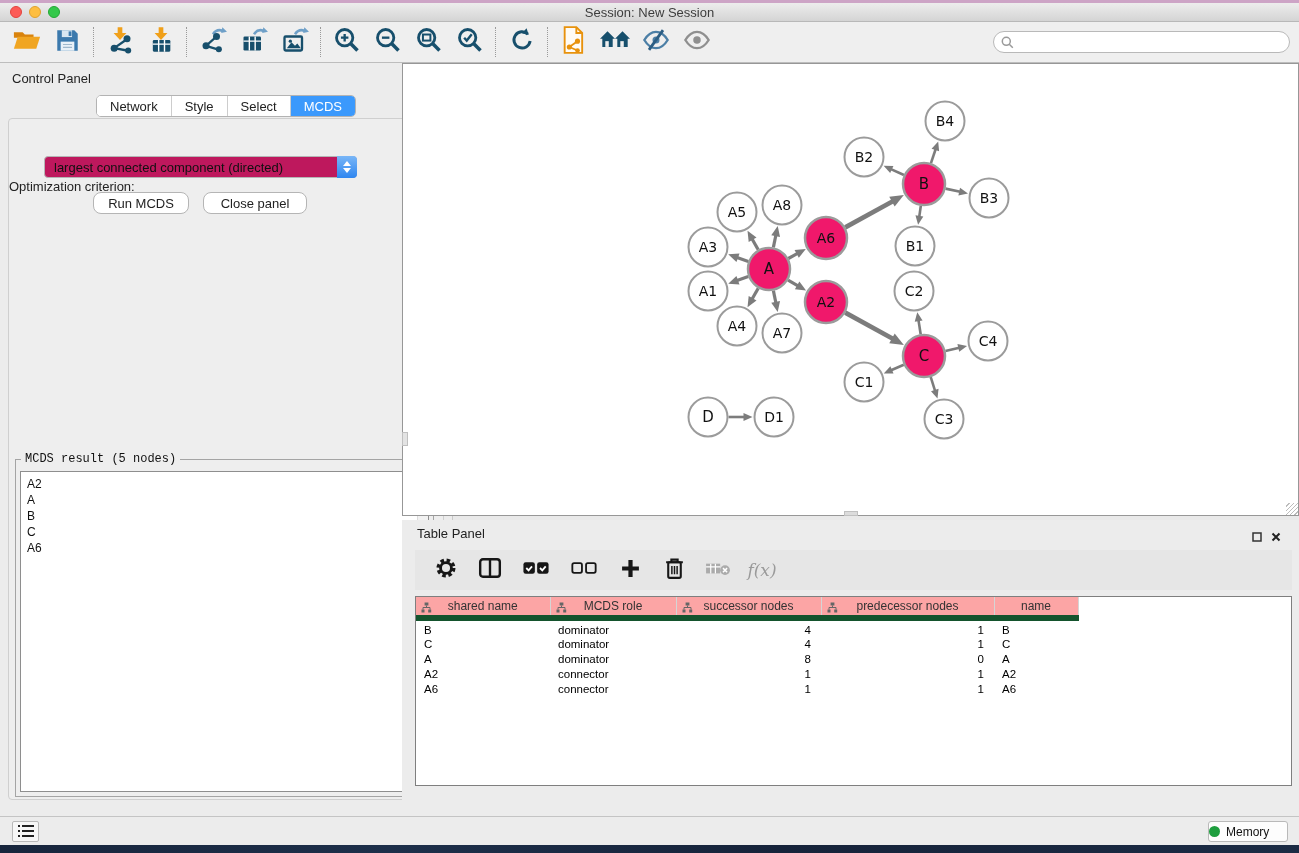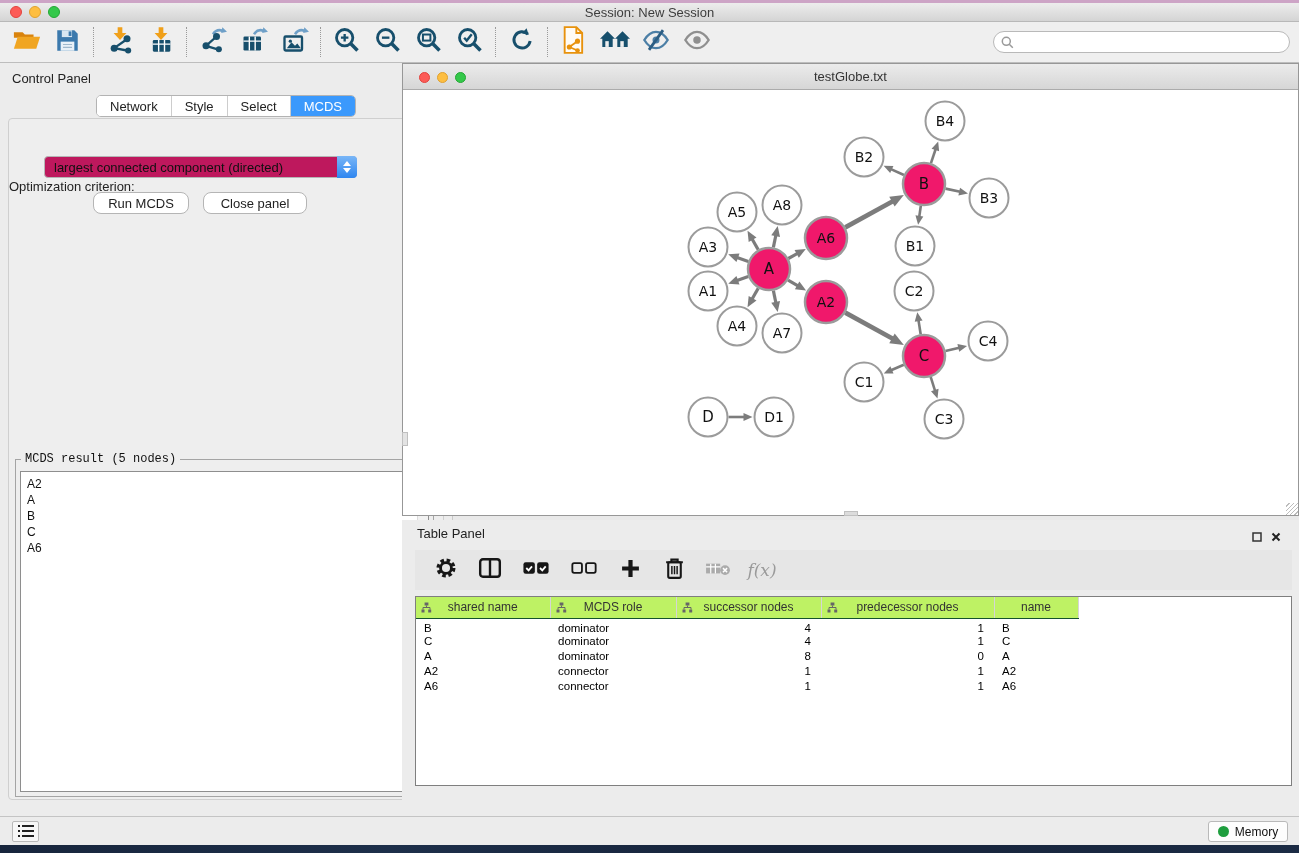--- a/index.html
+++ b/index.html
@@ -73,38 +73,38 @@
     background:repeating-linear-gradient(135deg,#fff 0 2px,#BDBDBD 2px 3px); }
   
   .table-panel { position:absolute; left:402px; top:520px; width:897px; height:296px; background:#ECECEC; }
   .tp-toolbar { position:absolute; left:13px; right:7px; top:30px; height:40px; background:#E6E6E6;
     display:flex; align-items:center; padding-left:16px; gap:14px; }
   .bicon { width:30px; height:30px; display:flex; align-items:center; justify-content:center; }
   .fx { font-family:"DejaVu Serif", serif; font-style:italic; font-size:17px; color:#9A9A9A; }
   .tp-tablewrap { position:absolute; left:13px; right:7px; top:76px; height:190px;
     background:#fff; border:1px solid #7F7F7F; overflow:hidden; }
   table.node-table { border-collapse:collapse; width:100%; table-layout:fixed; }
-  table.node-table th { height:21px; background:#bef264; border-bottom:1px solid #14532d;
+  table.node-table th { height:21px; background:#fca5a5; border-bottom:6px solid #14532d;
     border-right:1px solid #D5D5D5; font-weight:normal; font-size:12px; color:#333;
     text-align:center; position:relative; }
   table.node-table th .hicon { position:absolute; left:5px; top:5px; }
   table.node-table th.filler { background:#fff; border:none; }
   table.node-table td { height:15px; font-size:11.5px; color:#000; padding:0 8px; white-space:nowrap; overflow:hidden; }
   table.node-table td.r { text-align:right; padding-right:10px; }
   table.node-table tbody tr:first-child td { padding-top:3px; }
   .tp-tabs { position:absolute; left:50%; transform:translateX(-50%); top:269px; }
   
   .statusbar { position:absolute; left:0; top:816px; width:100%; height:29px;
     background:#ECECEC; border-top:1px solid #C4C4C4; }
   .status-left-btn { position:absolute; left:12px; top:4px; width:27px; height:21px;
     background:#F7F7F7; border:1px solid #B9B9B9; border-radius:2px;
     display:flex; align-items:center; justify-content:center; }
   .memory-btn { position:absolute; right:11px; top:4px; width:80px; height:21px;
     background:#FDFDFD; border:1px solid #B9B9B9; border-radius:3px;
-    display:flex; align-items:center; justify-content:center; gap:6px; font-size:12px; color:#111; }
+    display:flex; align-items:center; gap:6px; font-size:12px; color:#111; }
   .memory-dot { width:11px; height:11px; border-radius:50%; background:#1E9E3E; }
   .wallpaper-bottom { position:absolute; left:0; top:845px; width:100%; height:8px;
     background:linear-gradient(90deg,#17253C,#1D2F4A 30%,#16233A 60%,#1B2B44); }
   .floaticon { width:10px; height:10px; }
 </style>
 </head>
 <body>
 
 <div id="screen">
 
@@ -303,28 +303,20 @@
               <div class="list-item">C</div>
               <div class="list-item">A6</div>
             </div>
           <div class="result-scroll"></div>
         </div>
       </div>
     </div>
   </div>
 
   <div class="net-window">
-    <div class="net-titlebar">
-      <div class="lights small" style="top:8px; left:16px;">
-        <div class="light red"></div>
-        <div class="light yellow"></div>
-        <div class="light green"></div>
-      </div>
-      <div class="title">testGlobe.txt</div>
-    </div>
     <div class="net-canvas">
       <svg width="895" height="425" viewBox="0 0 895 425">
           <g>
             <line x1="355.230235352432" y1="159.8163567215194" x2="349.1070425919977" y2="148.90941961699593" stroke="#7C7C7C" stroke-width="3.2"></line>
             <polygon points="344.5249972692142,140.74765138578783 353.49434486937844,147.59318303989826 345.69880982803227,151.96962376486456" fill="#7C7C7C"></polygon>
           </g>
           <g>
             <line x1="370.3793183343823" y1="157.44027896919482" x2="372.8570107364074" y2="145.24240868230217" stroke="#7C7C7C" stroke-width="3.2"></line>
             <polygon points="374.72021162776275,136.06972737101415 377.0384941306491,147.112193863461 368.2774074935855,145.33259814030745" fill="#7C7C7C"></polygon>
           </g>

